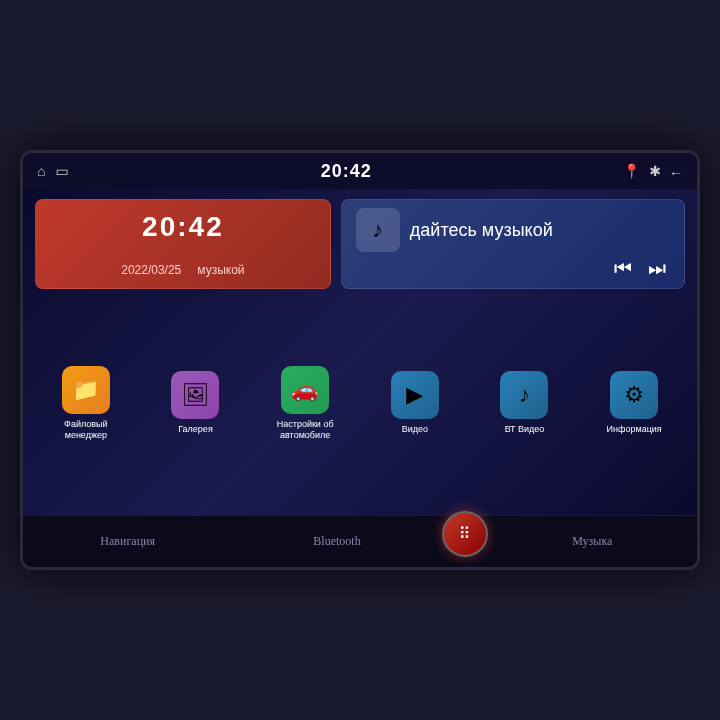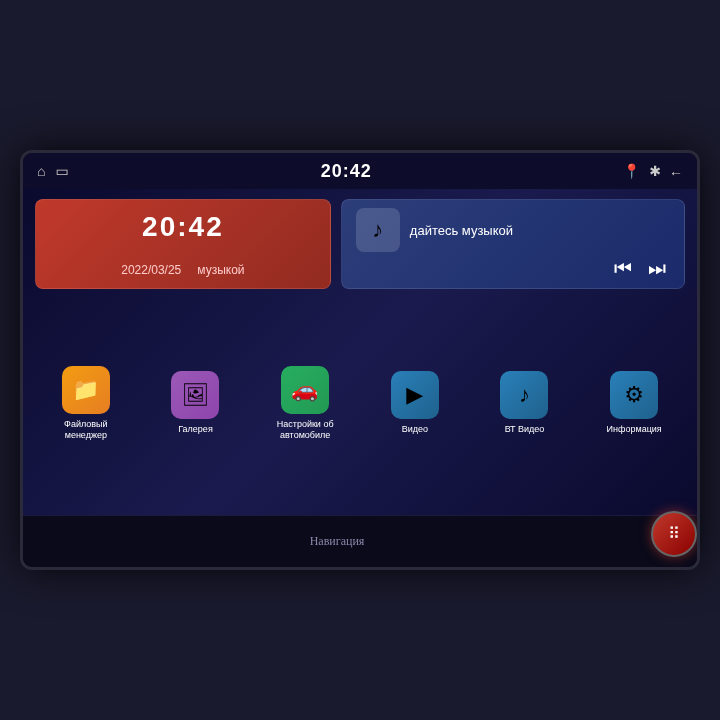--- a/index.html
+++ b/index.html
@@ -131,21 +131,21 @@
       width: 44px;
       height: 44px;
       display: flex;
       align-items: center;
       justify-content: center;
       font-size: 22px;
     }
 
     .music-title {
       color: #ffffff;
-      font-size: 13px;
+      font-size: 18px;
     }
 
     .music-controls {
       display: flex;
       justify-content: flex-end;
       gap: 16px;
       padding-right: 4px;
     }
 
     .music-btn {
@@ -310,18 +310,24 @@
           <div class="app-label">Информация</div>
         </div>
       </div>
 
   </div>
 
   <div class="bottom-nav" id="bottom-nav">
   <div class="nav-item">
         <span>Навигация</span>
       </div>
+      <div class="nav-item">
+        <span>Bluetooth</span>
+      </div>
       <div class="nav-center-btn">
         <span style="font-size:16px;">⠿</span>
       </div>
+      <div class="nav-item">
+        <span>Музыка</span>
+      </div>
     </div>
 
 </div>
 
 </body></html>

